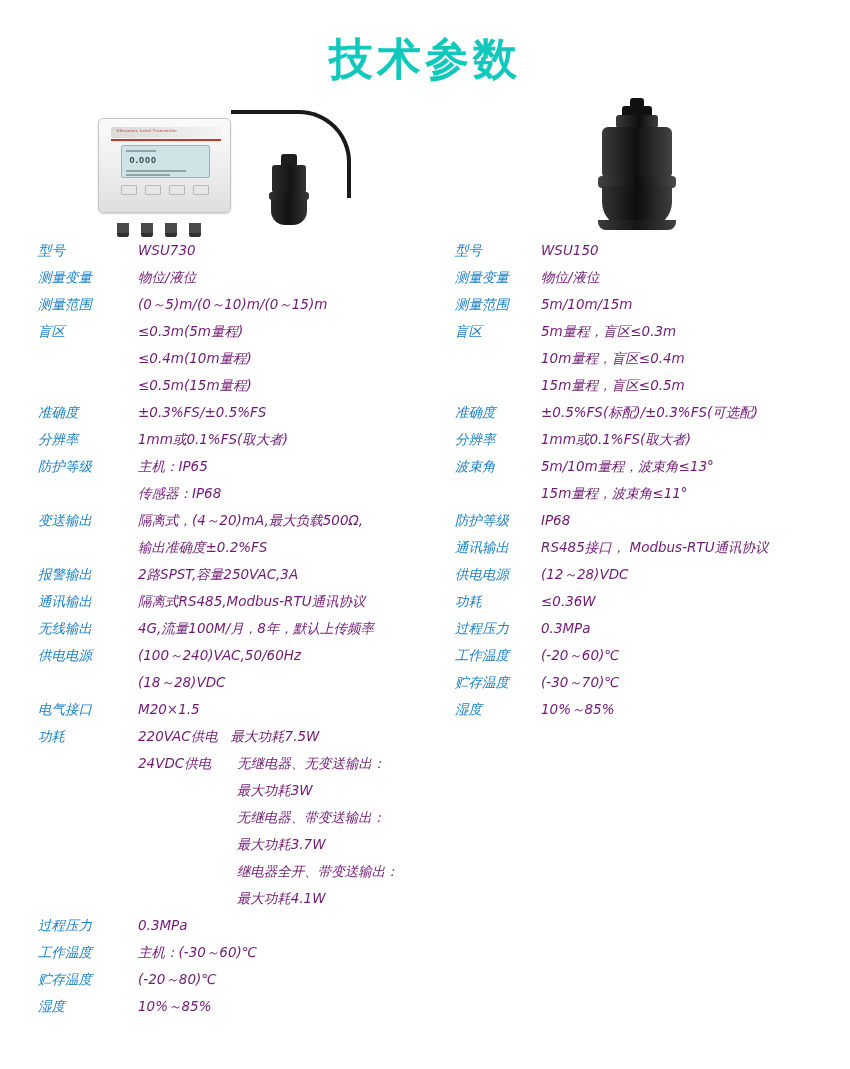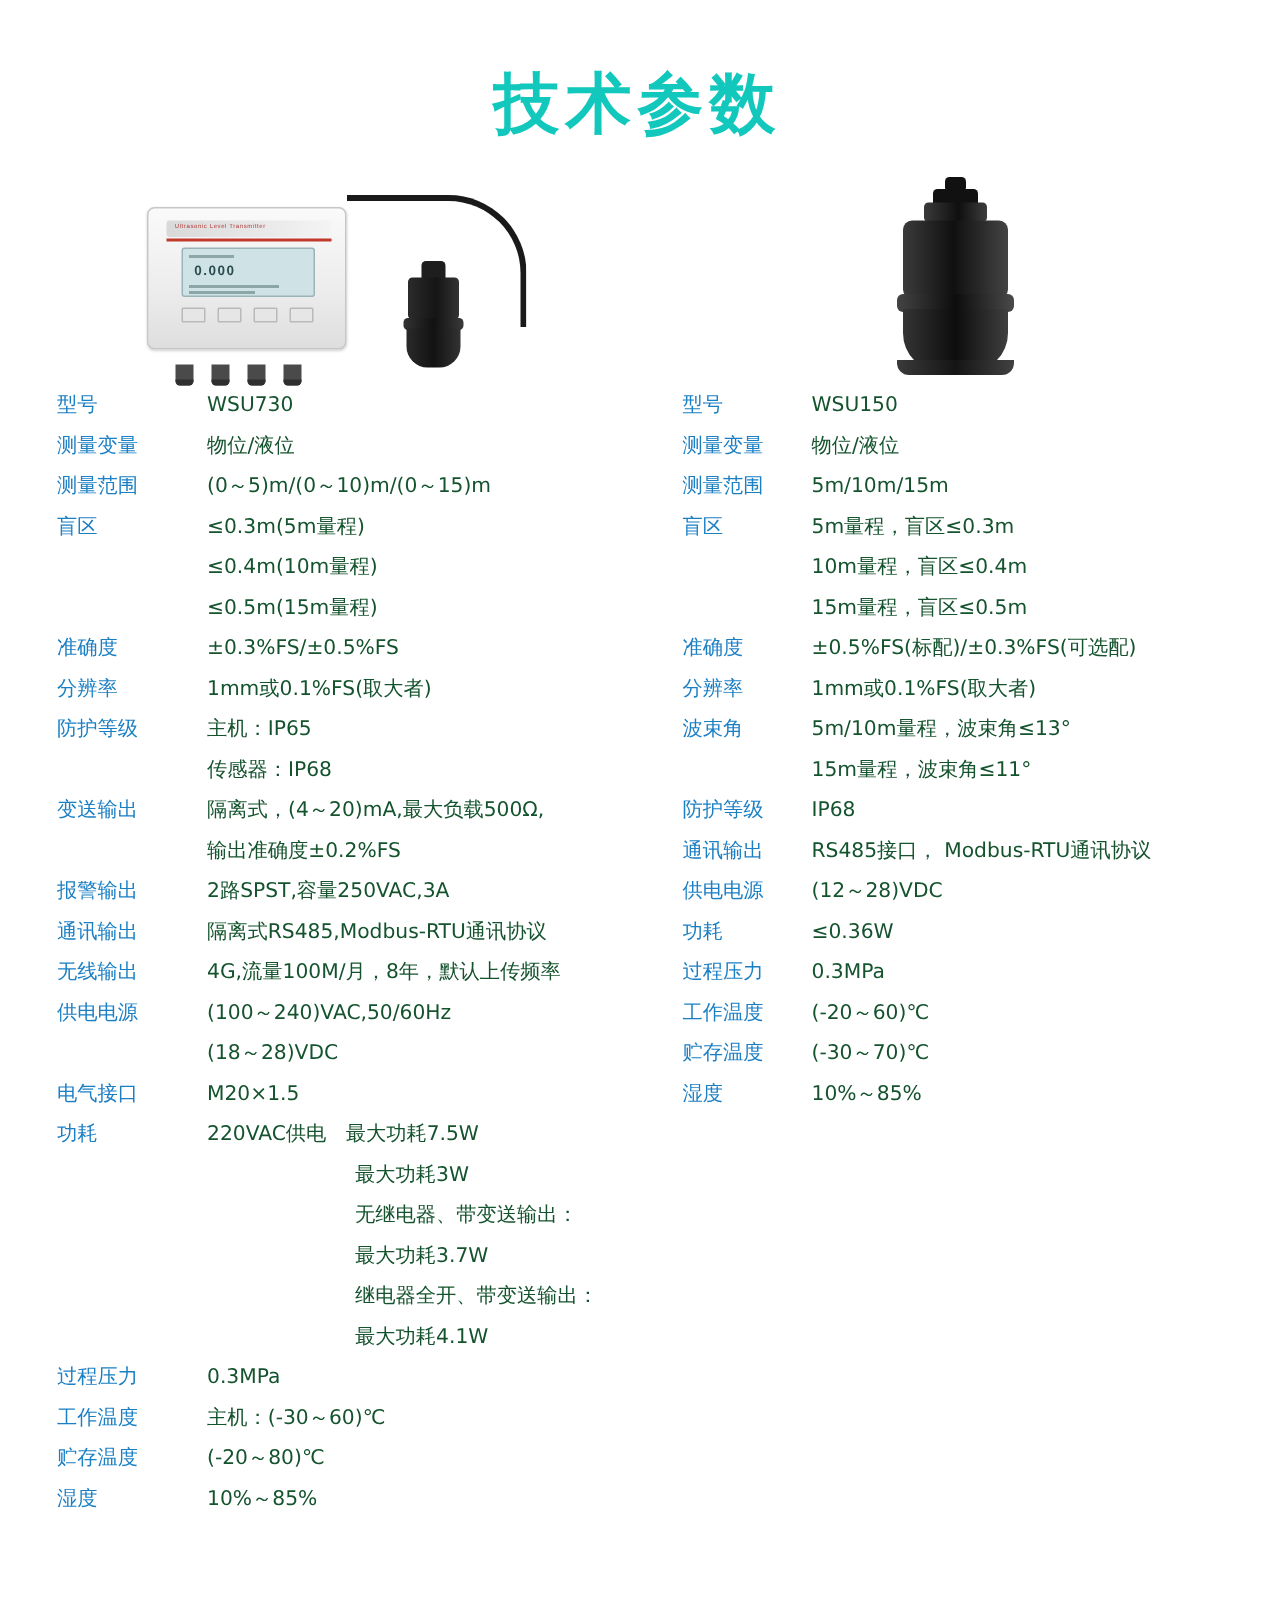--- a/index.html
+++ b/index.html
@@ -16,21 +16,21 @@
     overflow: hidden;
     background: #ffffff;
   }
   .title {
     text-align: center;
     color: #12c8bd;
     font-size: 44px;
     font-weight: bold;
     letter-spacing: 4px;
     padding-top: 22px;
-    margin: 18px;
+    margin: 8px;
     font-family: "DejaVu Sans", "Liberation Sans", sans-serif;
   }
   .columns {
     display: flex;
     flex-direction: row;
     width: 850px;
     padding: 0 0 0 0;
   }
   .col {
     width: 425px;
@@ -119,28 +119,29 @@
   .spec {
     padding: 0 0 0 0;
     font-size: 13.5px;
     color: #3a3a3a;
   }
   .spec-row {
     display: flex;
     align-items: flex-end;
     line-height: 27px;
     min-height: 27px;
+    font-style: italic;
   }
   .spec-label {
     color: #1b7fc4;
     white-space: nowrap;
     flex: 0 0 auto;
   }
   .spec-value {
-    color: #14532d;
+    color: #701a75;
     white-space: pre-wrap;
     flex: 1 1 auto;
   }
   .col-left .spec { padding-left: 38px; }
   .col-left .spec-label { width: 100px; }
   .col-right .spec { padding-left: 30px; }
   .col-right .spec-label { width: 86px; }
   .cjk { font-family: "DejaVu Sans", "Liberation Sans", sans-serif; }
 </style>
 </head>
@@ -260,20 +261,24 @@
         <div class="spec-row">
             <div class="spec-label cjk">电气接口</div>
             <div class="spec-value cjk">M20×1.5</div>
           </div>
         <div class="spec-row">
             <div class="spec-label cjk">功耗</div>
             <div class="spec-value cjk">220VAC供电   最大功耗7.5W</div>
           </div>
         <div class="spec-row">
             <div class="spec-label cjk"></div>
+            <div class="spec-value cjk">24VDC供电      无继电器、无变送输出：</div>
+          </div>
+        <div class="spec-row">
+            <div class="spec-label cjk"></div>
             <div class="spec-value cjk">                       最大功耗3W</div>
           </div>
         <div class="spec-row">
             <div class="spec-label cjk"></div>
             <div class="spec-value cjk">                       无继电器、带变送输出：</div>
           </div>
         <div class="spec-row">
             <div class="spec-label cjk"></div>
             <div class="spec-value cjk">                       最大功耗3.7W</div>
           </div>

